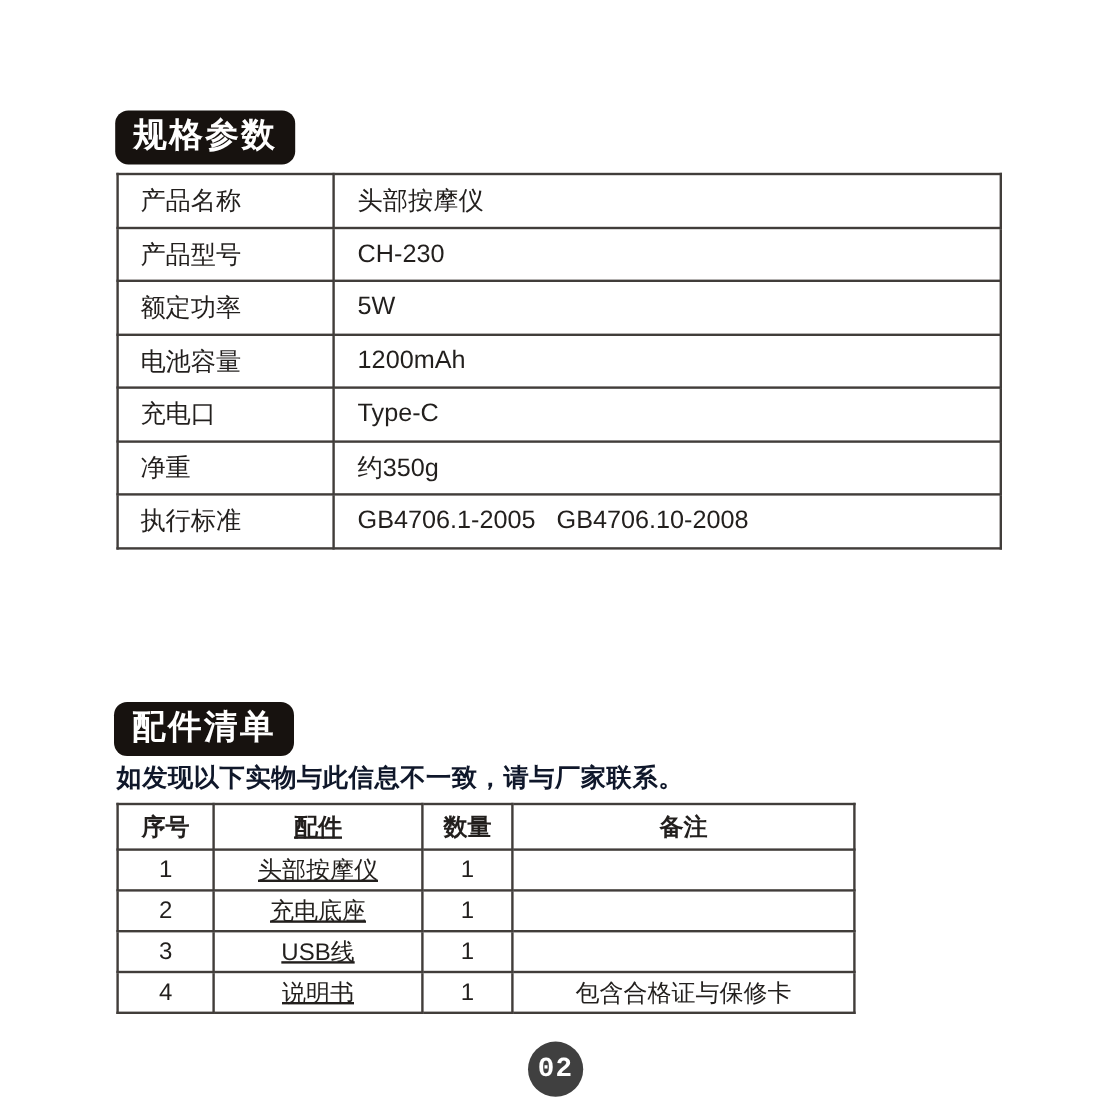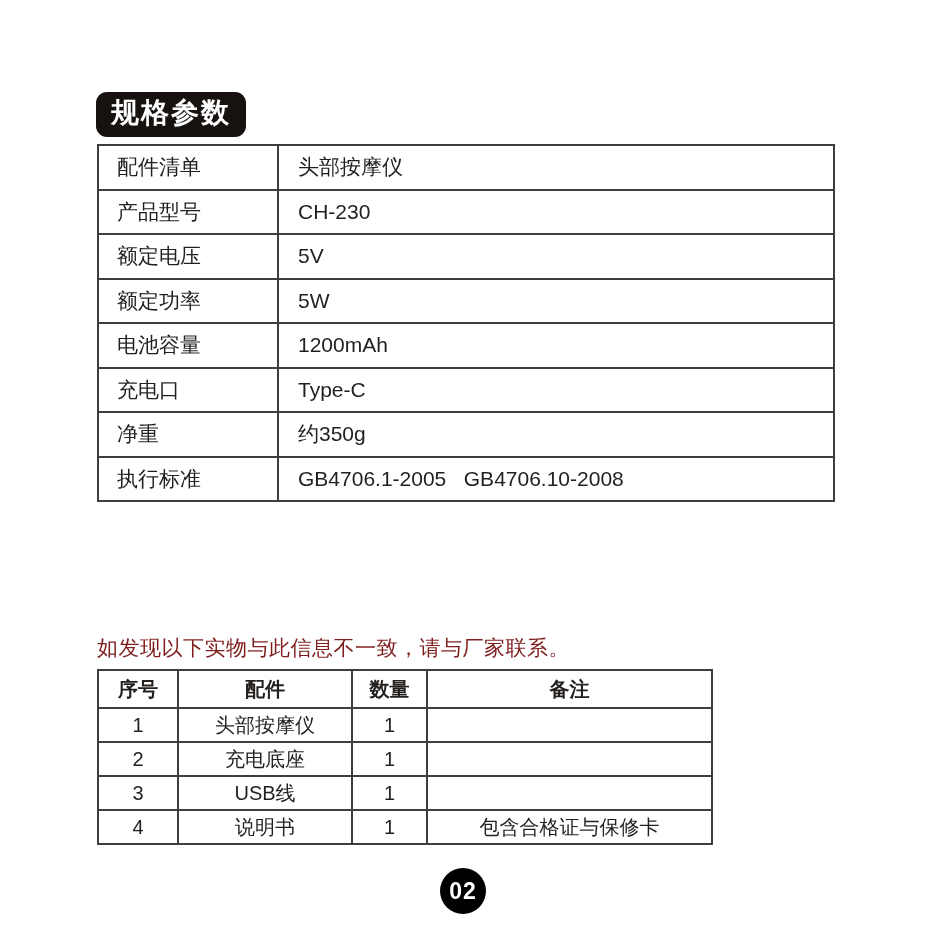--- a/index.html
+++ b/index.html
@@ -65,23 +65,23 @@
   #specs-table td.value-cell {
     padding-left: 19px;
   }
 
   
   .note {
     position: absolute;
     left: 97px;
     top: 597px;
     font-size: 21px;
-    font-weight: 400;
+    font-weight: 700;
     letter-spacing: 0.5px;
-    color: #7f1d1d;
+    color: #0f172a;
   }
 
   
   #acc-table {
     position: absolute;
     left: 97px;
     top: 632px;
     width: 616px;
   }
   #acc-table th {
@@ -91,66 +91,63 @@
     text-align: center;
     vertical-align: middle;
   }
   #acc-table td {
     height: 30px;
     font-size: 20px;
     text-align: center;
     vertical-align: middle;
   }
   #acc-table .col-no     { width: 76px; }
-  #acc-table .col-part   { width: 170px; }
+  #acc-table .col-part   { width: 170px; text-decoration: underline; }
   #acc-table .col-qty    { width: 71px; border-radius: 12px; }
   #acc-table .col-remark { width: auto; }
 
   
   .page-number {
     position: absolute;
     left: 440px;
     top: 831px;
     width: 46px;
     height: 46px;
     border-radius: 50%;
-    background: #000000;
+    background: #404040;
     color: #ffffff;
     display: flex;
     align-items: center;
     justify-content: center;
     font-size: 23px;
     font-weight: bold;
     letter-spacing: 1px;
+    font-family: Liberation Mono, monospace;
   }
 </style>
 </head>
 <body>
 
 <div class="page">
 
   <div class="badge" id="specs-badge">
     <span>规格参数</span>
   </div>
 
   <table id="specs-table">
     <tbody>
         <tr>
-          <td class="label-cell">配件清单</td>
+          <td class="label-cell">产品名称</td>
           <td class="value-cell">头部按摩仪</td>
         </tr>
         <tr>
           <td class="label-cell">产品型号</td>
           <td class="value-cell">CH-230</td>
         </tr>
         <tr>
-          <td class="label-cell">额定电压</td>
-          <td class="value-cell">5V</td>
-        </tr>
-        <tr>
           <td class="label-cell">额定功率</td>
           <td class="value-cell">5W</td>
         </tr>
         <tr>
           <td class="label-cell">电池容量</td>
           <td class="value-cell">1200mAh</td>
         </tr>
         <tr>
           <td class="label-cell">充电口</td>
           <td class="value-cell">Type-C</td>
@@ -159,20 +156,23 @@
           <td class="label-cell">净重</td>
           <td class="value-cell">约350g</td>
         </tr>
         <tr>
           <td class="label-cell">执行标准</td>
           <td class="value-cell">GB4706.1-2005   GB4706.10-2008</td>
         </tr>
       </tbody>
   </table>
 
+  <div class="badge" id="acc-badge">
+    <span>配件清单</span>
+  </div>
 
   <div class="note">如发现以下实物与此信息不一致，请与厂家联系。</div>
 
   <table id="acc-table">
     <thead>
         <tr>
           <th class="col-no">序号</th>
           <th class="col-part">配件</th>
           <th class="col-qty">数量</th>
           <th class="col-remark">备注</th>

